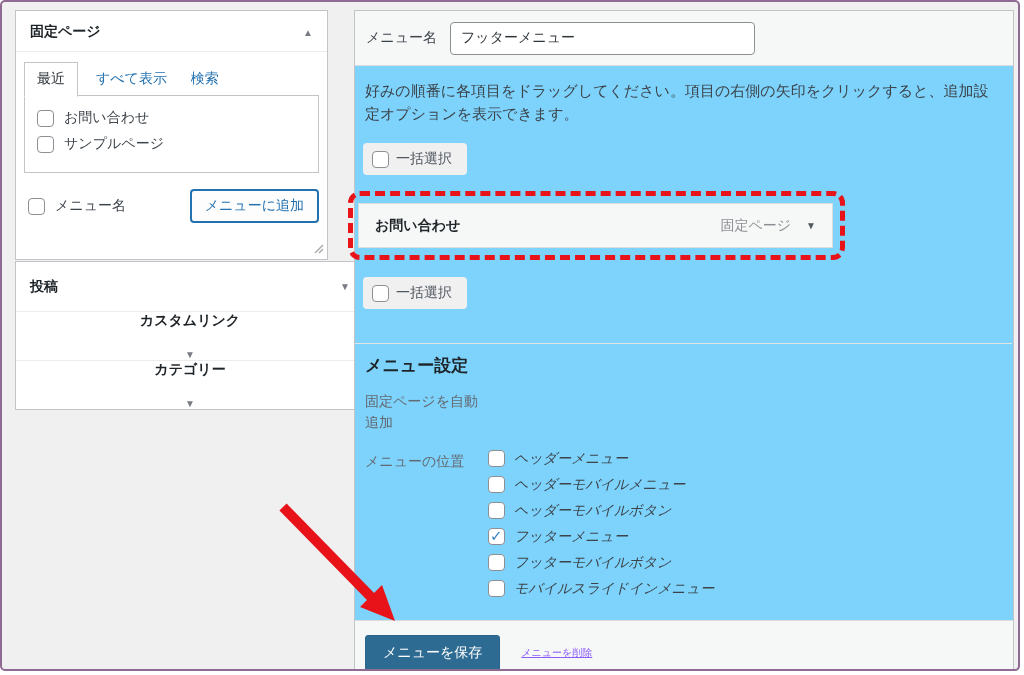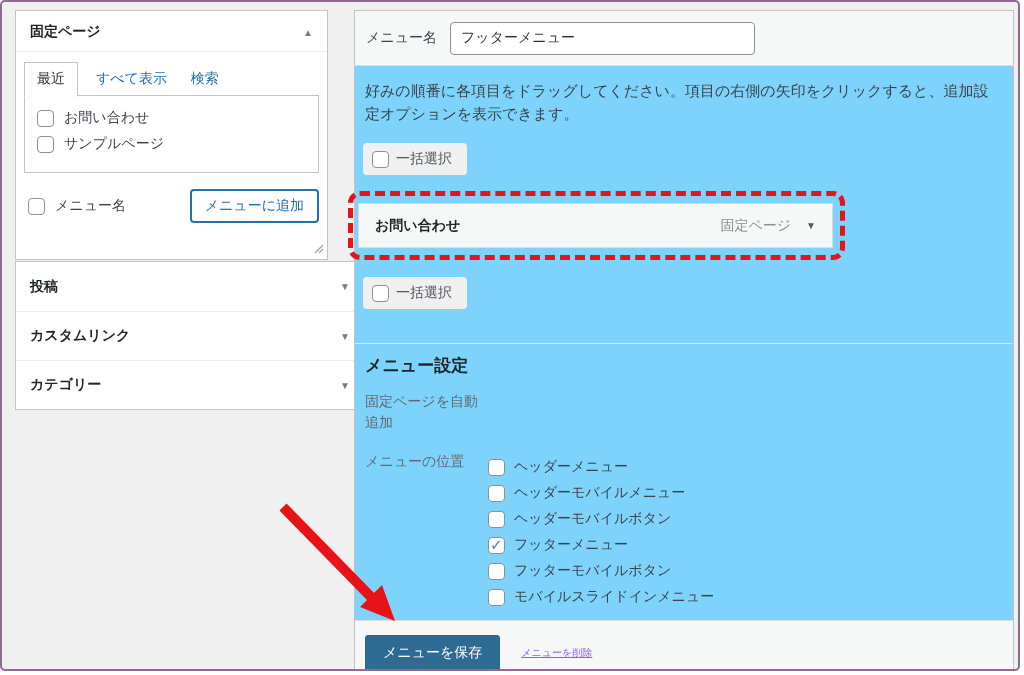--- a/index.html
+++ b/index.html
@@ -27,21 +27,21 @@
   .cb.checked::after { content:"\2713"; position:absolute; left:1px; top:-2px; color:#3582c4; font-weight:bold; font-size:15px; }
   .item-label { color:#3c434a; font-size:14px; }
   .panel-bottom-row { margin:16px 8px 0 8px; display:flex; justify-content:space-between; align-items:center; }
   .select-all { display:flex; align-items:center; gap:10px; padding-left:4px; }
   .add-btn { background:#fdfdfd; color:#2271b1; border:2px solid #2271b1; border-radius:4px;
              padding:6px 13px; font-size:14px; cursor:pointer; font-family:inherit; }
   .grip { position:absolute; right:3px; bottom:2px; }
 
   .accordion { position:absolute; left:13px; top:259px; width:350px; background:#fff; border:1px solid #c3c4c7; }
   .acc-row { display:flex; justify-content:space-between; align-items:center; height:49px; padding:0 14px; cursor:pointer; }
-  .acc-row + .acc-row { border-top:1px solid #ececec; }
+  .acc-row + .acc-row { border-top:1px solid #ececec;flex-direction:column; }
   .acc-label { font-weight:bold; font-size:14px; color:#1d2327; }
 
   
   .menu-panel { position:absolute; left:352px; top:8px; width:660px; height:663px; background:#7dd3fc; border:1px solid #c3c4c7; }
   .menu-name-row { position:absolute; left:0; top:0; width:100%; height:55px; background:#f6f7f7;
                    border-bottom:1px solid #dcdcde; display:flex; align-items:center; padding:0 11px; gap:13px; }
   .menu-name-label { font-size:14px; color:#3c434a; white-space:nowrap; }
   .menu-name-input { width:305px; height:33px; border:1px solid #8c8f94; border-radius:4px; background:#fff;
                      padding:0 10px; font-size:14px; color:#2c3338; font-family:inherit; }
 
@@ -66,21 +66,21 @@
   .settings-divider { position:absolute; left:353px; top:341px; width:657px; height:1px; background:#e2e4e7; }
   .settings-heading { position:absolute; left:363px; top:352px; font-size:17px; font-weight:bold; color:#1d2327; }
 
   .form-row { position:absolute; left:363px; display:flex; align-items:flex-start; }
   .row-auto-add { top:388px; }
   .row-position { top:448px; }
   .form-label { width:117px; min-width:117px; color:#646970; font-size:14px; line-height:1.5; padding-top:1px;font-family:Liberation Serif, serif; }
   .form-field { display:flex; align-items:center; gap:9px; padding-left:6px; }
   .field-text { color:#3c434a; font-size:14px; }
   .pos-list { display:flex; flex-direction:column; padding-left:6px; }
-  .pos-row { display:flex; align-items:flex-end; gap:9px; height:26px; }
+  .pos-row { display:flex; align-items:flex-start; gap:9px; height:26px;font-style:italic; }
 
   .footer-bar { position:absolute; left:353px; top:618px; width:658px; height:64px; background:#f6f7f7;
                 border-top:1px solid #dcdcde; display:flex; align-items:center; padding:0 10px; gap:21px; }
   .save-btn { background:#2e6b93; color:#fff; border:1px solid #2a648a; border-radius:3px;
               padding:8px 17px; font-size:14px; cursor:pointer; font-family:inherit; }
   .delete-link { color:#8b5cf6; font-size:10px; text-decoration:underline; cursor:pointer; }
 
   .annot-arrow { position:absolute; left:270px; top:493px; width:140px; height:140px; pointer-events:none; z-index:6; }
 </style>
 </head>

